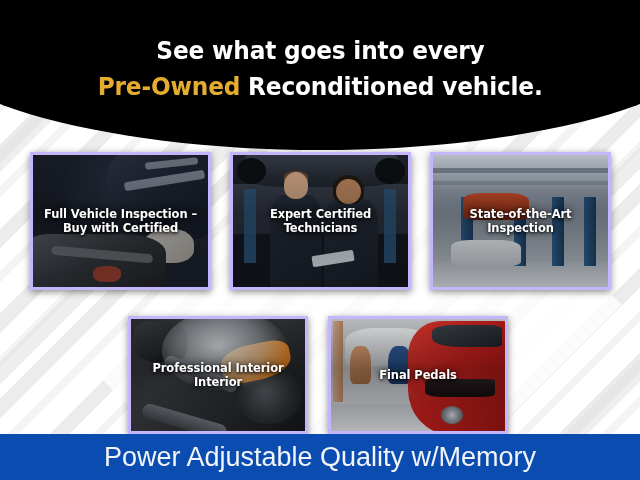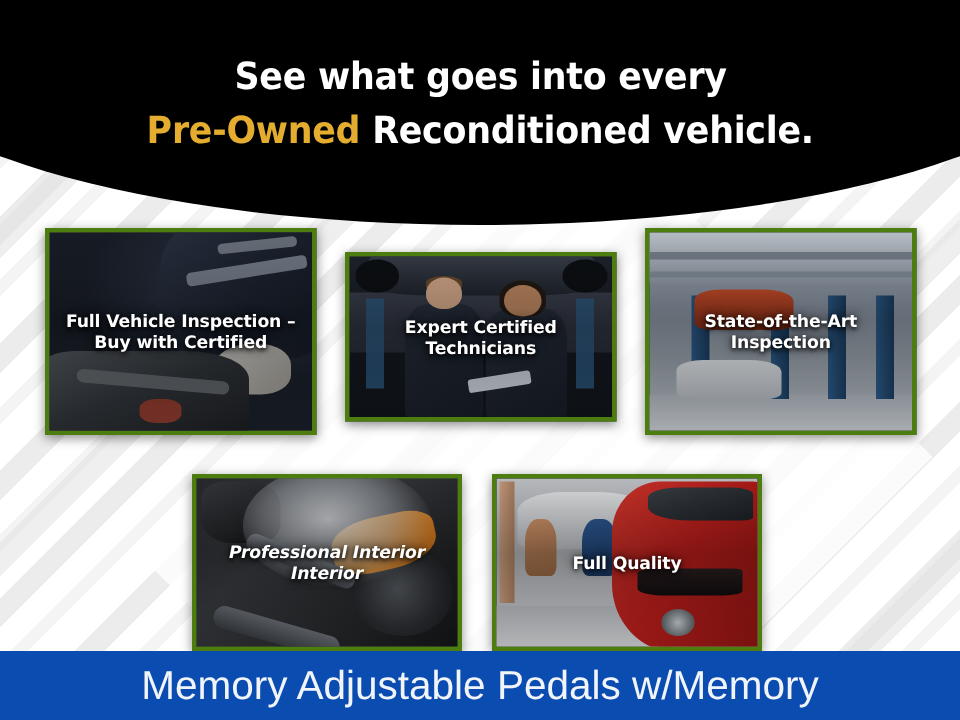--- a/index.html
+++ b/index.html
@@ -76,21 +76,21 @@
   }
   .headline-1 { font-size:25px; line-height:30px; }
   .headline-2 { font-size:25px; line-height:30px; margin-top:6px; }
   .gold { color:#e4ad30; }
 
   
   .card {
     position:absolute;
     z-index:4;
     background:#2b3038;
-    border:3px solid #4d7c0f;
+    border:3px solid #c4b5fd;
     box-shadow:0 2px 7px rgba(0,0,0,0.45);
     overflow:hidden;
   }
   .card .photo {
     position:absolute; left:0; top:0; right:0; bottom:0;
     overflow:hidden;
   }
   .card .shade {
     position:absolute; left:0; top:0; right:0; bottom:0;
     background:linear-gradient(180deg, rgba(0,0,0,0.12) 0%, rgba(0,0,0,0.30) 45%, rgba(0,0,0,0.18) 100%);
@@ -106,24 +106,24 @@
     font-size:11.5px;
     line-height:14px;
     padding:0 5px;
     font-family:"DejaVu Sans", sans-serif;
     text-shadow:0 1px 3px rgba(0,0,0,0.95), 0 0 7px rgba(0,0,0,0.8);
     letter-spacing:-0.1px;
   }
 
   
   #card-inspection { left:30px;  top:152px; width:181px; height:138px; }
-  #card-technicians{ left:230px; top:168px; width:181px; height:113px; }
+  #card-technicians{ left:230px; top:152px; width:181px; height:138px; }
   #card-technology { left:430px; top:152px; width:181px; height:138px; }
   
-  #card-detailing  { left:128px; top:316px; width:180px; height:118px;font-style:italic; }
+  #card-detailing  { left:128px; top:316px; width:180px; height:118px; }
   #card-quality    { left:328px; top:316px; width:180px; height:118px; }
 
   
   
   .sc-inspect{
     position:absolute; inset:0;
     background:
       radial-gradient(ellipse 60% 50% at 72% 30%, #3a4356 0%, #232a38 60%, #1a1f29 100%),
       linear-gradient(90deg, #6e5a40 0%, #4a3c2a 13%, #2a2118 26%, #20242c 42%, #1b2029 100%);
   }
@@ -466,21 +466,21 @@
           <div class="person1"></div>
           <div class="person2"></div>
         <div class="redcar2"></div>
           <div class="glass"></div>
           <div class="grille"></div>
           <div class="fog"></div>
       </div>
       <div class="shade"></div>
     </div>
     <div class="caption">
-      <span>Full Quality</span>
+      <span>Final Pedals</span>
     </div>
   </div>
 
   <div class="footer">
-    <div class="footer-text">Memory Adjustable Pedals w/Memory</div>
+    <div class="footer-text">Power Adjustable Quality w/Memory</div>
   </div>
 
 </div>
 
 </body></html>

